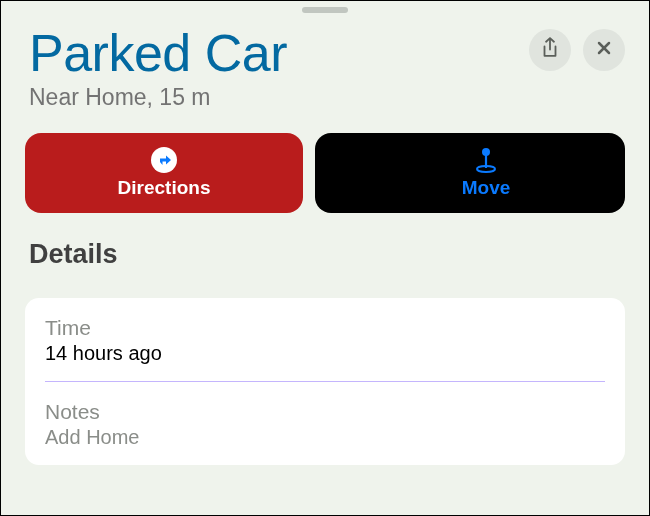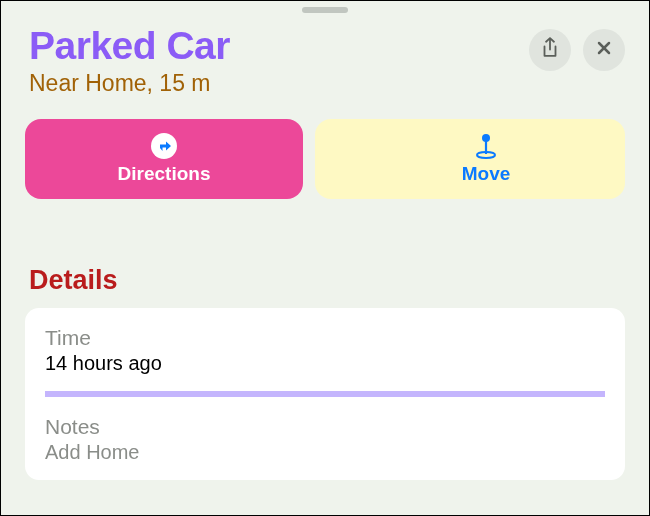--- a/index.html
+++ b/index.html
@@ -30,30 +30,30 @@
     .header-row {
       display: flex;
       align-items: flex-start;
       padding: 24px 24px 0 28px;
       gap: 12px;
     }
     .title-block {
       flex: 1;
     }
     .title {
-      font-size: 39px;
-      font-weight: 700;
-      color: #8b5cf6;
+      font-size: 52px;
+      font-weight: 400;
+      color: #0369a1;
       letter-spacing: -0.5px;
       line-height: 1.1;
     }
     .subtitle {
       font-size: 23px;
       font-weight: 400;
-      color: #a16207;
+      color: #737373;
       margin-top: 2px;
     }
     .icon-btn {
       width: 42px;
       height: 42px;
       border-radius: 50%;
       background: #e0e4de;
       display: flex;
       align-items: center;
       justify-content: center;
@@ -76,50 +76,49 @@
       display: flex;
       flex-direction: column;
       align-items: center;
       justify-content: center;
       gap: 4px;
       cursor: pointer;
       font-size: 19px;
       font-weight: 600;
     }
     .action-btn.primary {
-      background: #ec4899;
+      background: #b91c1c;
       color: #fff;
     }
     .action-btn.secondary {
-      background: #fef9c3;
+      background: #000000;
       color: #0a7aff;
       padding-left: 32px;
     }
     .action-btn .action-icon {
       width: 26px;
       height: 26px;
     }
     .section-title {
       font-size: 27px;
       font-weight: 700;
-      color: #b91c1c;
+      color: #404040;
       padding: 26px 28px 12px 28px;
-      margin-top: 40px;
     }
     .card {
       background: #fff;
-      margin: 0 24px;
+      margin: 16px 24px;
       border-radius: 14px;
       padding: 0 20px;
     }
     .card-row {
       padding: 18px 0 16px 0;
     }
     .card-row + .card-row {
-      border-top: 6px solid #c4b5fd;
+      border-top: 1px solid #c4b5fd;
     }
     .row-label {
       font-size: 21px;
       color: #8a8d89;
       margin-bottom: 2px;
     }
     .row-value {
       font-size: 20px;
       color: #000;
     }

